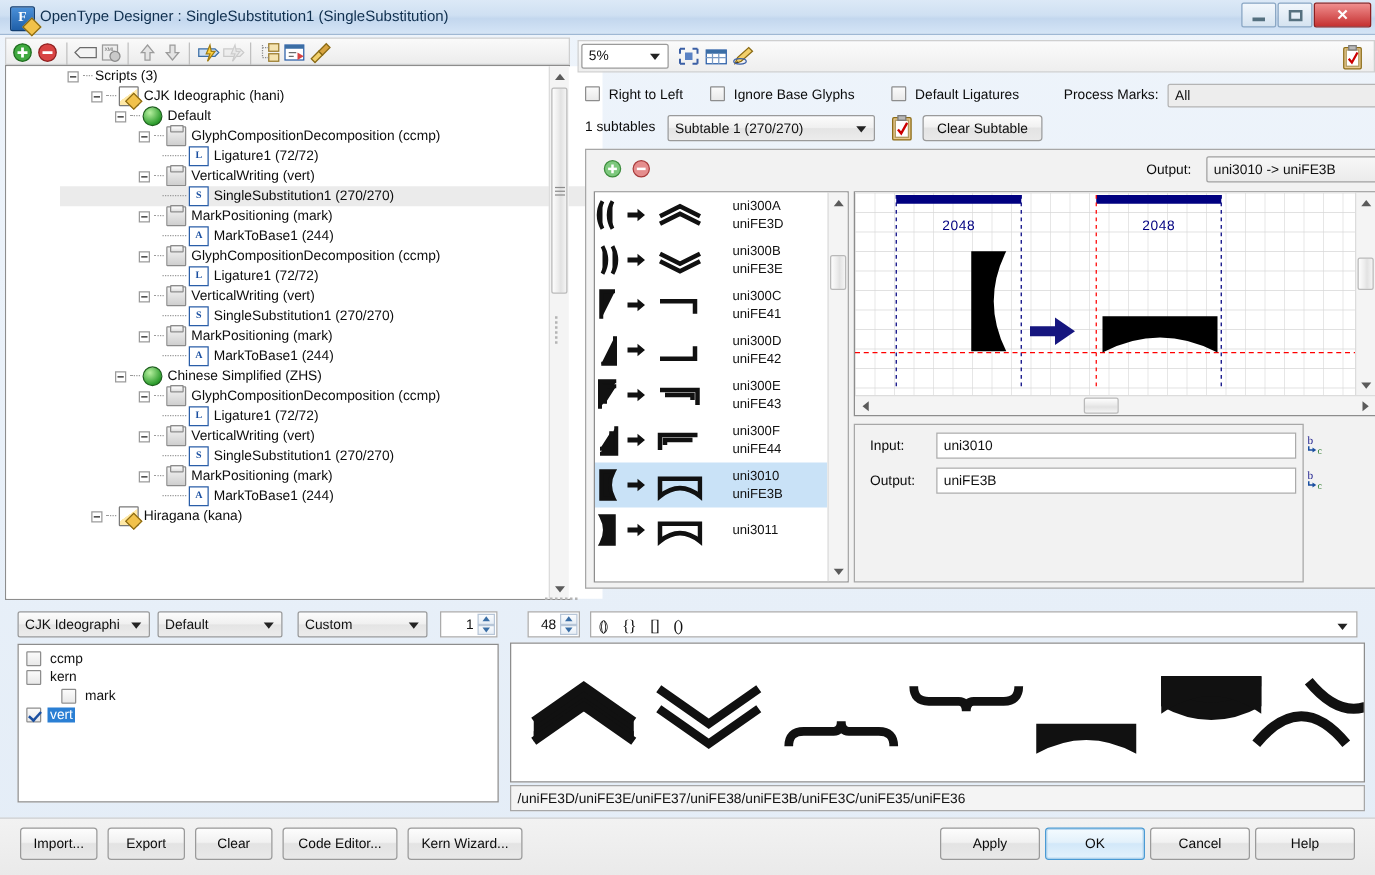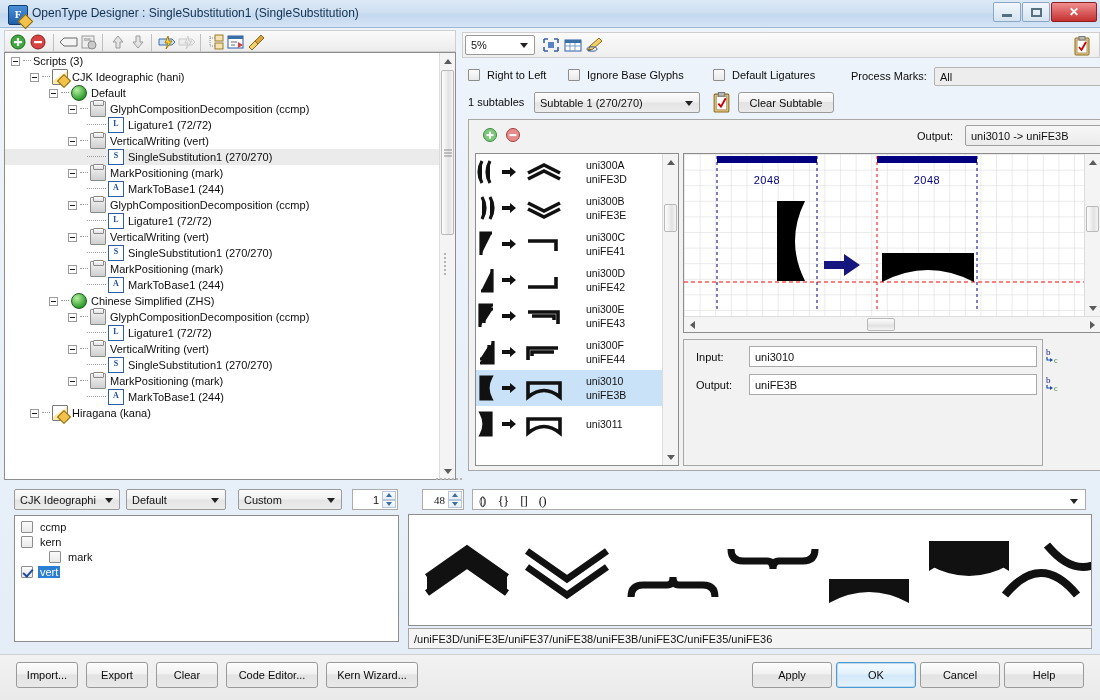--- a/index.html
+++ b/index.html
@@ -213,21 +213,21 @@
       <span class="tbi">
         <svg width="24" height="18" viewBox="0 0 24 18">
             <path d="M4 14 L10 8 L13 11 L7 17 Z" fill="#f2d06b" stroke="#8a6a14"></path>
             <path d="M10 8 L16 2 L19 5 L13 11 Z" fill="#d8a441" stroke="#8a6a14"></path>
           </svg>
       </span>
     </div>
   </div>
 
   <div class="sunken" style="position:absolute;left:4px;top:52px;width:452px;height:428px;">
-    <div class="tree" id="tree" style="left:0;top:0;width:434px;height:426px;">
+    <div class="tree" id="tree" style="left:0;top:0;width:434px;height:426px;padding-left:43px;">
         <div class="trow" style="padding-left: 6px;">
           <span class="exp"></span>
           <span class="dots" style="width: 8px; border-top: 1px dotted rgb(154, 154, 154); height: 1px; margin-right: 2px;"></span>
           <span class="tlbl">Scripts (3)</span>
         </div>
         <div class="trow" style="padding-left: 25px;">
           <span class="exp"></span>
           <span class="dots" style="width: 8px; border-top: 1px dotted rgb(154, 154, 154); height: 1px; margin-right: 2px;"></span>
           <span class="ticon ic-script"></span>
           <span class="tlbl">CJK Ideographic (hani)</span>
@@ -678,21 +678,21 @@
     <span class="sb">
       <div>
           <span class="tri-u"></span>
         </div>
       <div>
           <span class="tri-d"></span>
         </div>
     </span>
   </div>
 
-  <div class="spin" style="position:absolute;left:422px;top:489px;width:42px;height:21px;font-family:Liberation Serif, serif;">
+  <div class="spin" style="position:absolute;left:422px;top:489px;width:42px;height:21px;">
     <span>48</span>
     <span class="sb">
       <div>
           <span class="tri-u"></span>
         </div>
       <div>
           <span class="tri-d"></span>
         </div>
     </span>
   </div>

